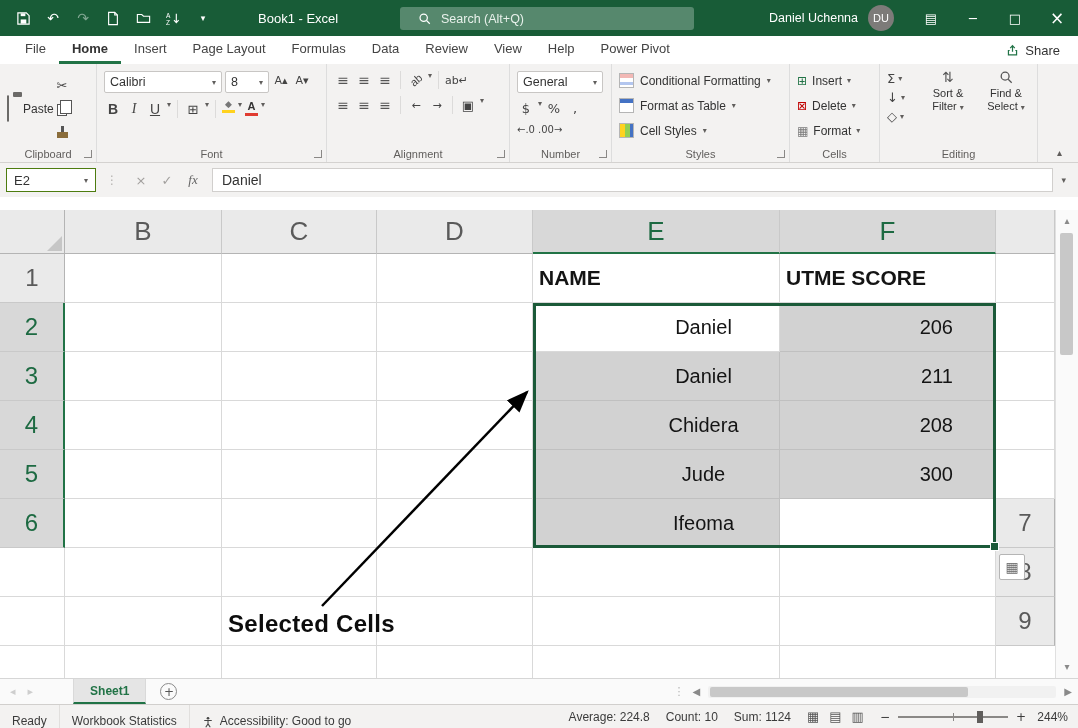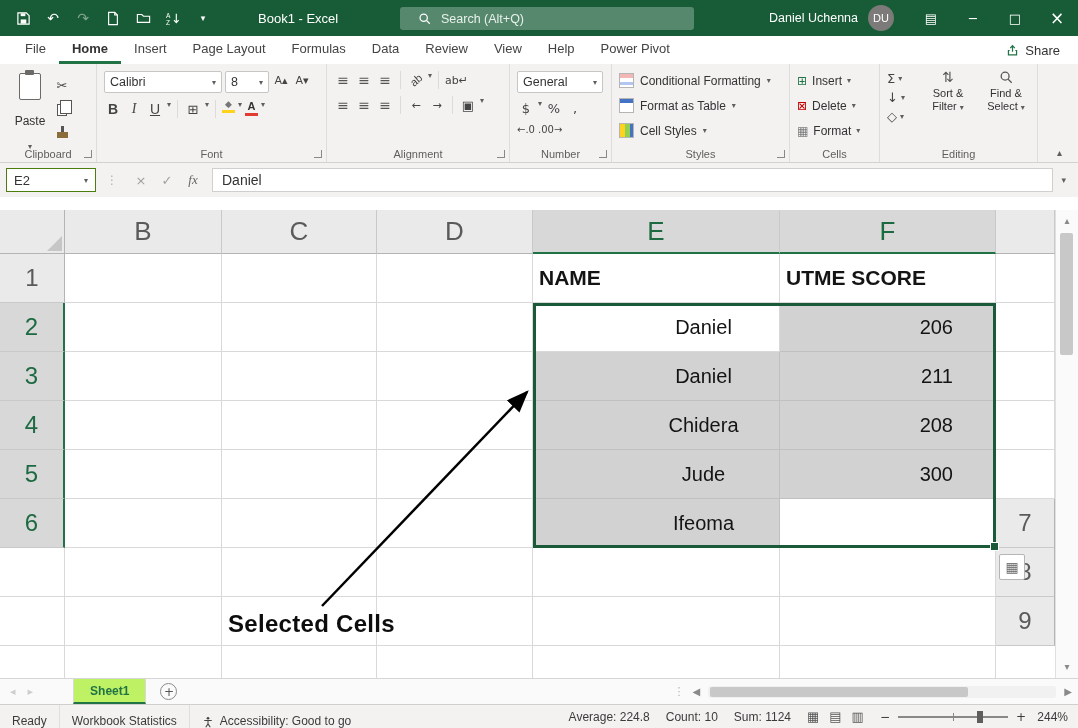--- a/index.html
+++ b/index.html
@@ -49,21 +49,21 @@
   .g-number{width:102px} .g-styles{width:178px} .g-cells{width:90px} .g-editing{width:158px}
   .rrow { display:flex; align-items:flex-start; gap:3px; margin-top:3px; }
   .caret { font-size:8px; color:#605e5c; font-family:"DejaVu Sans",sans-serif; }
   .combo { background:#fff; border:1px solid #c8c6c4; height:22px; display:flex;
     align-items:center; justify-content:space-between; padding:0 5px; font-size:12.5px;
     color:#333; border-radius:2px; }
   .mini { min-width:18px; height:18px; display:flex; align-items:center; justify-content:center;
     font-size:13px; color:#444; }
   .sep-v { width:1px; height:18px; background:#dcdbda; margin:0 3px; }
 
-  .paste-btn { width:46px; display:flex; flex-direction:column; align-items:center;
+  .paste-btn { width:46px; display:flex; align-items:center;
     gap:14px; padding-top:5px; }
   .clip-icon { width:22px; height:27px; border:1.5px solid #6b6a68; background:#fff;
     border-radius:2px; position:relative; }
   .clip-icon::before { content:""; position:absolute; top:-4px; left:5px; width:9px; height:5px;
     background:#6b6a68; border-radius:1px; }
   .clip-col { display:flex; flex-direction:column; gap:7px; padding-top:8px; }
   .copy-icon { display:inline-block; width:10px; height:12px; border:1.2px solid #555;
     background:#fff; position:relative; }
   .copy-icon::after { content:""; position:absolute; left:2px; top:-5px; width:10px; height:12px;
     border:1.2px solid #555; background:#fff; }
@@ -150,21 +150,21 @@
     color:#8a8a8a; font-size:10px; width:100%; }
   .vs-track { flex:1; width:100%; position:relative; }
   .vs-thumb { position:absolute; top:3px; left:4px; width:13px; height:122px;
     background:#c8c8c8; border-radius:2px; }
 
   
   .tabbar { height:26px; background:#fafafa; border-top:1px solid #d6d6d6; display:flex;
     align-items:stretch; font-size:12px; color:#555; }
   .nav-btns { display:flex; align-items:center; gap:12px; padding:0 10px; color:#9a9a9a;
     font-size:11px; }
-  .sheet-tab { margin-left:30px; background:#bef264; border-left:1px solid #d9d9d9;
+  .sheet-tab { margin-left:30px; background:#e5e5e5; border-left:1px solid #d9d9d9;
     border-right:1px solid #d9d9d9; border-bottom:2px solid #217346; display:flex;
     align-items:center; padding:0 16px; color:#217346; font-weight:700; }
   .add-sheet { width:17px; height:17px; border:1px solid #8a8a8a; border-radius:50%;
     align-self:center; margin-left:14px; display:flex; align-items:center; justify-content:center;
     color:#555; font-size:12px; }
   .tab-right { margin-left:auto; display:flex; align-items:center; gap:8px; padding-right:6px; }
   .splitter { color:#b5b5b5; font-size:11px; }
   .hs-btn { color:#8a8a8a; font-size:10px; }
   .hs-track { width:348px; height:12px; position:relative; background:#f1f1f1; border-radius:2px; }
   .hs-thumb { position:absolute; left:2px; top:1px; width:258px; height:10px;

